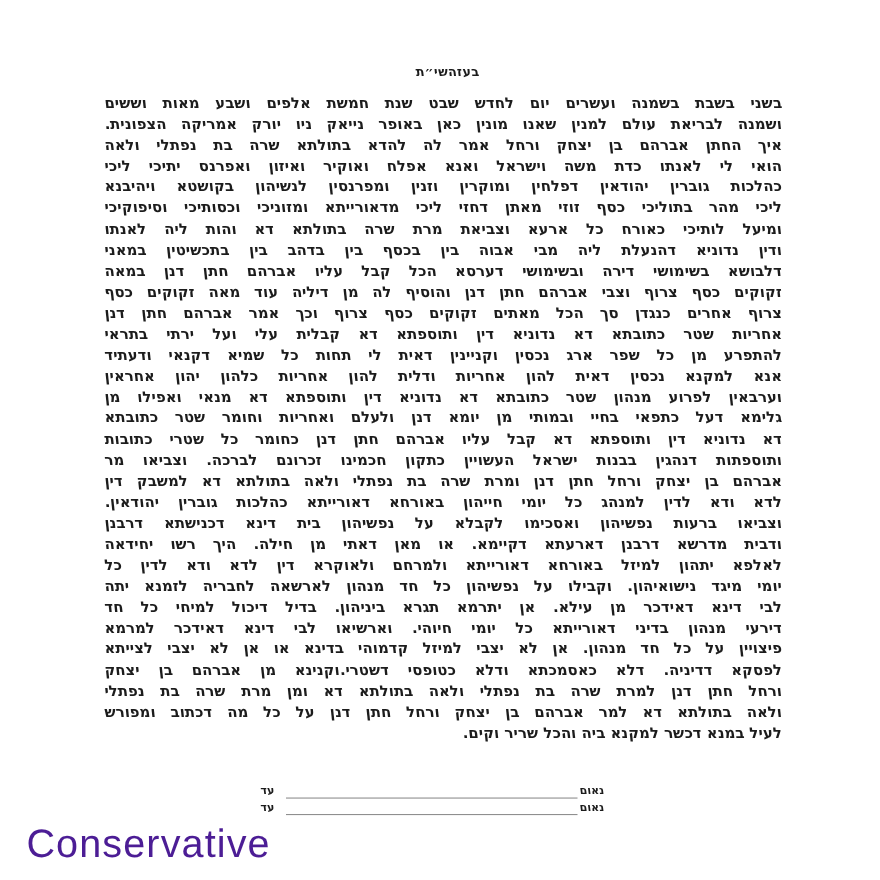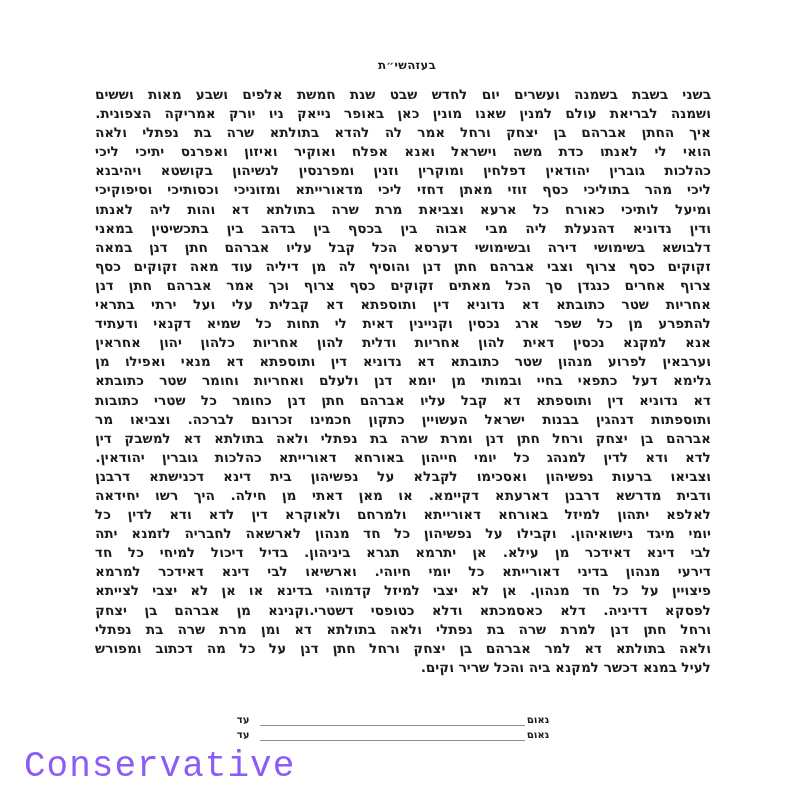--- a/index.html
+++ b/index.html
@@ -77,25 +77,25 @@
     height: 12px;
     border-bottom: 1px solid #8f8f8f;
     margin-right: 2px;  
     margin-left: 10px;  
   }
   
   .footer-label {
     position: absolute;
     top: 746px;
     left: 24px;
-    font-family: Liberation Mono, monospace;
+    font-family: Liberation Sans, sans-serif;
     font-size: 36px;
     font-weight: 400;
     letter-spacing: 1px;
-    color: #8b5cf6;
+    color: #4c1d95;
   }
 </style>
 </head>
 <body>
 
 <div class="page">
 
   <div class="blessing">בעזהשי״ת</div>
 
   <div class="text-block">

